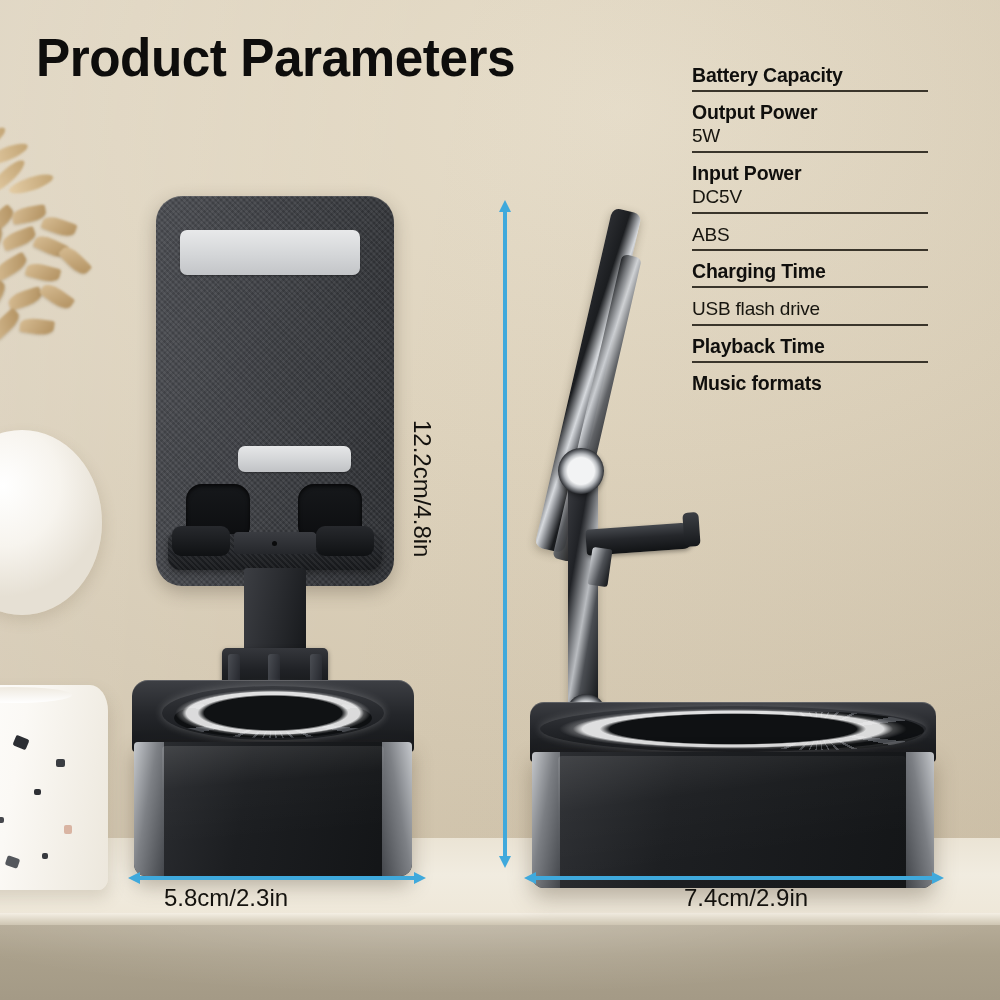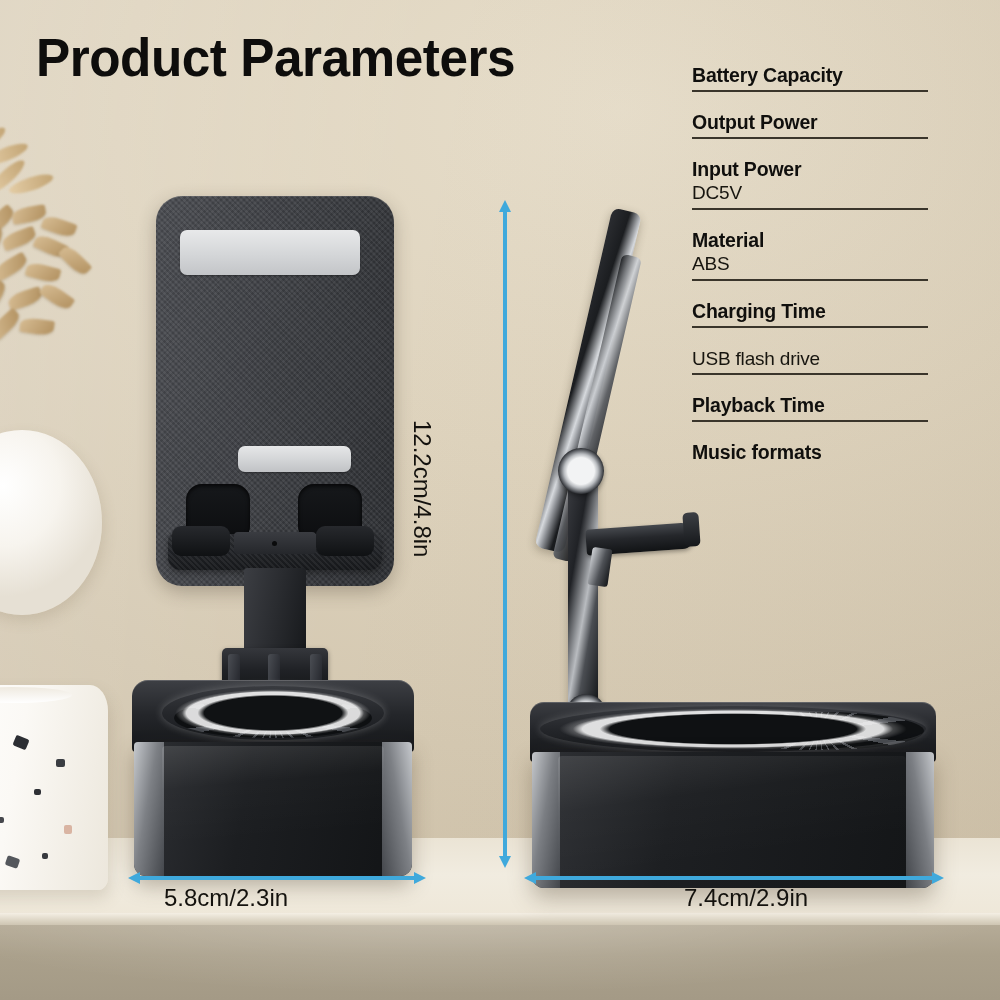--- a/index.html
+++ b/index.html
@@ -80,21 +80,21 @@
   .title{
     position:absolute;left:36px;top:26px;
     font-size:54px;font-weight:bold;color:#0e0d0c;letter-spacing:-.5px;
     transform:scaleX(.95);transform-origin:left center;
     white-space:nowrap;
   }
 
   
   .spec-list{position:absolute;left:692px;top:52px;width:236px;margin-top:12px;}
   .spec-row{padding:0 0 3px 0;}
-  .spec-row + .spec-row{border-top:2px solid #3a352b;padding-top:19px;}
+  .spec-row + .spec-row{border-top:2px solid #3a352b;padding-top:9px;}
   .spec-label{
     font-size:19.5px;font-weight:bold;color:#100f0d;line-height:1.18;
     letter-spacing:-.2px;white-space:nowrap;
   }
   .spec-value{
     font-size:19px;font-weight:normal;color:#17150f;line-height:1.25;
     letter-spacing:-.2px;white-space:nowrap;
   }
 
   
@@ -444,27 +444,27 @@
     <div class="head right"></div>
   </div>
   <div class="meas-h-label right-dim-label">7.4cm/2.9in</div>
 
   <div class="spec-list">
     <div class="spec-row">
       <div class="spec-label">Battery Capacity</div>
     </div>
     <div class="spec-row">
       <div class="spec-label">Output Power</div>
+      <div class="spec-value">5W</div>
     </div>
     <div class="spec-row">
       <div class="spec-label">Input Power</div>
       <div class="spec-value">DC5V</div>
     </div>
     <div class="spec-row">
-      <div class="spec-label">Material</div>
       <div class="spec-value">ABS</div>
     </div>
     <div class="spec-row">
       <div class="spec-label">Charging Time</div>
     </div>
     <div class="spec-row">
       <div class="spec-value">USB flash drive</div>
     </div>
     <div class="spec-row">
       <div class="spec-label">Playback Time</div>

